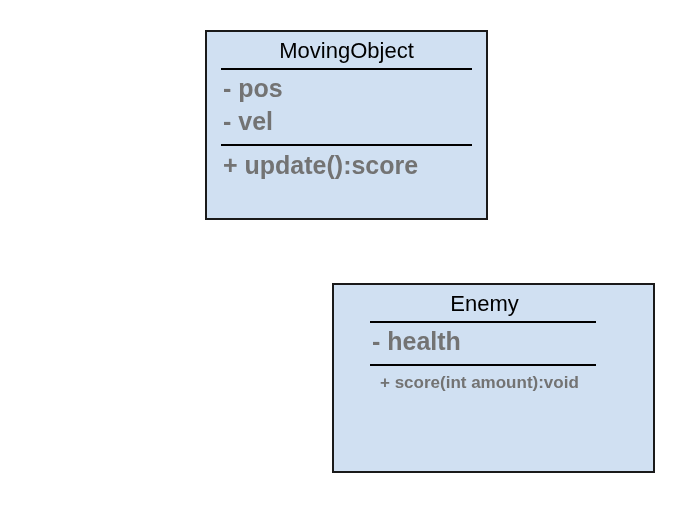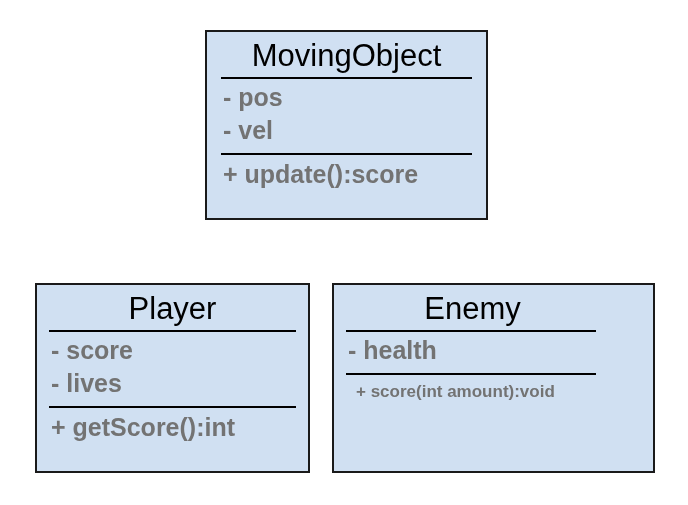--- a/index.html
+++ b/index.html
@@ -23,21 +23,21 @@
   .uml-class {
     position: absolute;
     background: #d0e0f2;
     border: 2px solid #1a1a1a;
     box-sizing: border-box;
     color: #000000;
   }
 
   .class-title {
     text-align: center;
-    font-size: 31px;
+    font-size: 22px;
     line-height: 1.0;
     color: #000000;
     white-space: nowrap;
   }
 
   .compartment-rule {
     height: 0;
     border-top: 2px solid #000000;
   }
 
@@ -94,20 +94,21 @@
   #class-player .ops {
     margin: 3px 0 0 14px;
   }
 
   
   #class-enemy {
     left: 332px;
     top: 283px;
     width: 323px;
     height: 190px;
+    padding-left: 24px;
   }
   #class-enemy .class-title {
     margin: 8px 60px 0 18px;
   }
   #class-enemy .rule-a {
     margin: 6px 57px 0 12px;
   }
   #class-enemy .attrs {
     margin: 2px 0 4px 14px;
   }
@@ -133,32 +134,20 @@
     <div class="attrs">
       <div class="member">- pos</div>
       <div class="member">- vel</div>
     </div>
     <div class="compartment-rule rule-b"></div>
     <div class="ops">
       <div class="member">+ update():score</div>
     </div>
   </div>
 
-  <div class="uml-class" id="class-player">
-    <div class="class-title">Player</div>
-    <div class="compartment-rule rule-a"></div>
-    <div class="attrs">
-      <div class="member">- score</div>
-      <div class="member">- lives</div>
-    </div>
-    <div class="compartment-rule rule-b"></div>
-    <div class="ops">
-      <div class="member">+ getScore():int</div>
-    </div>
-  </div>
 
   <div class="uml-class" id="class-enemy">
     <div class="class-title">Enemy</div>
     <div class="compartment-rule rule-a"></div>
     <div class="attrs">
       <div class="member">- health</div>
     </div>
     <div class="compartment-rule rule-b"></div>
     <div class="ops">
       <div class="member">+ score(int amount):void</div>

